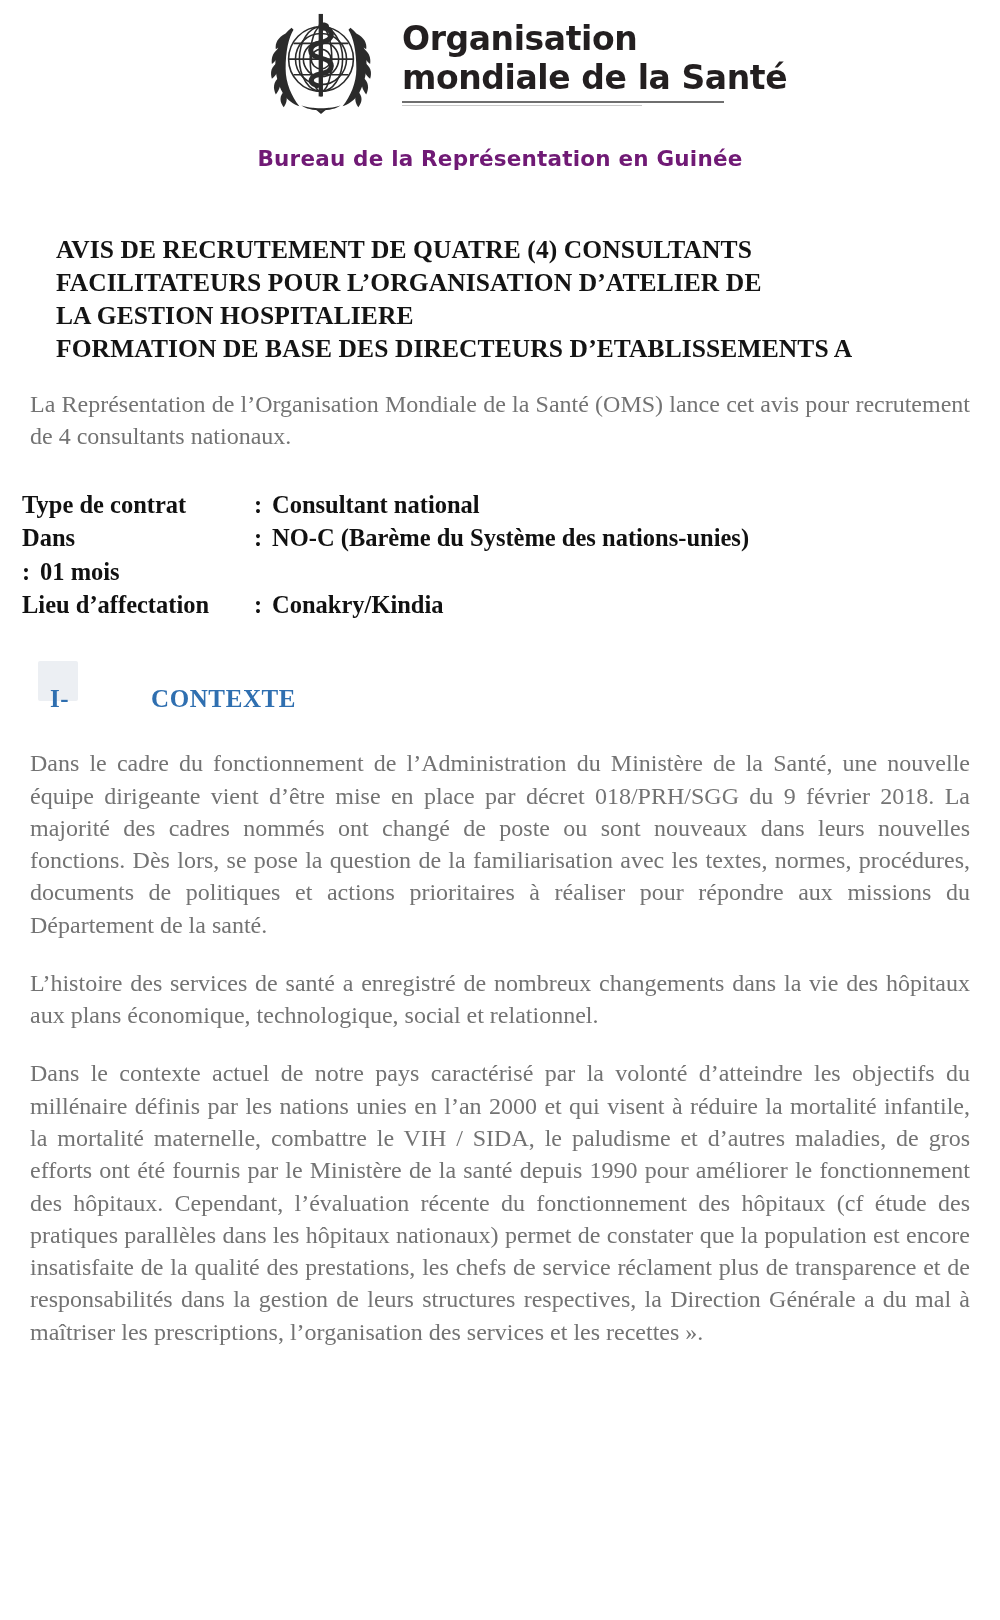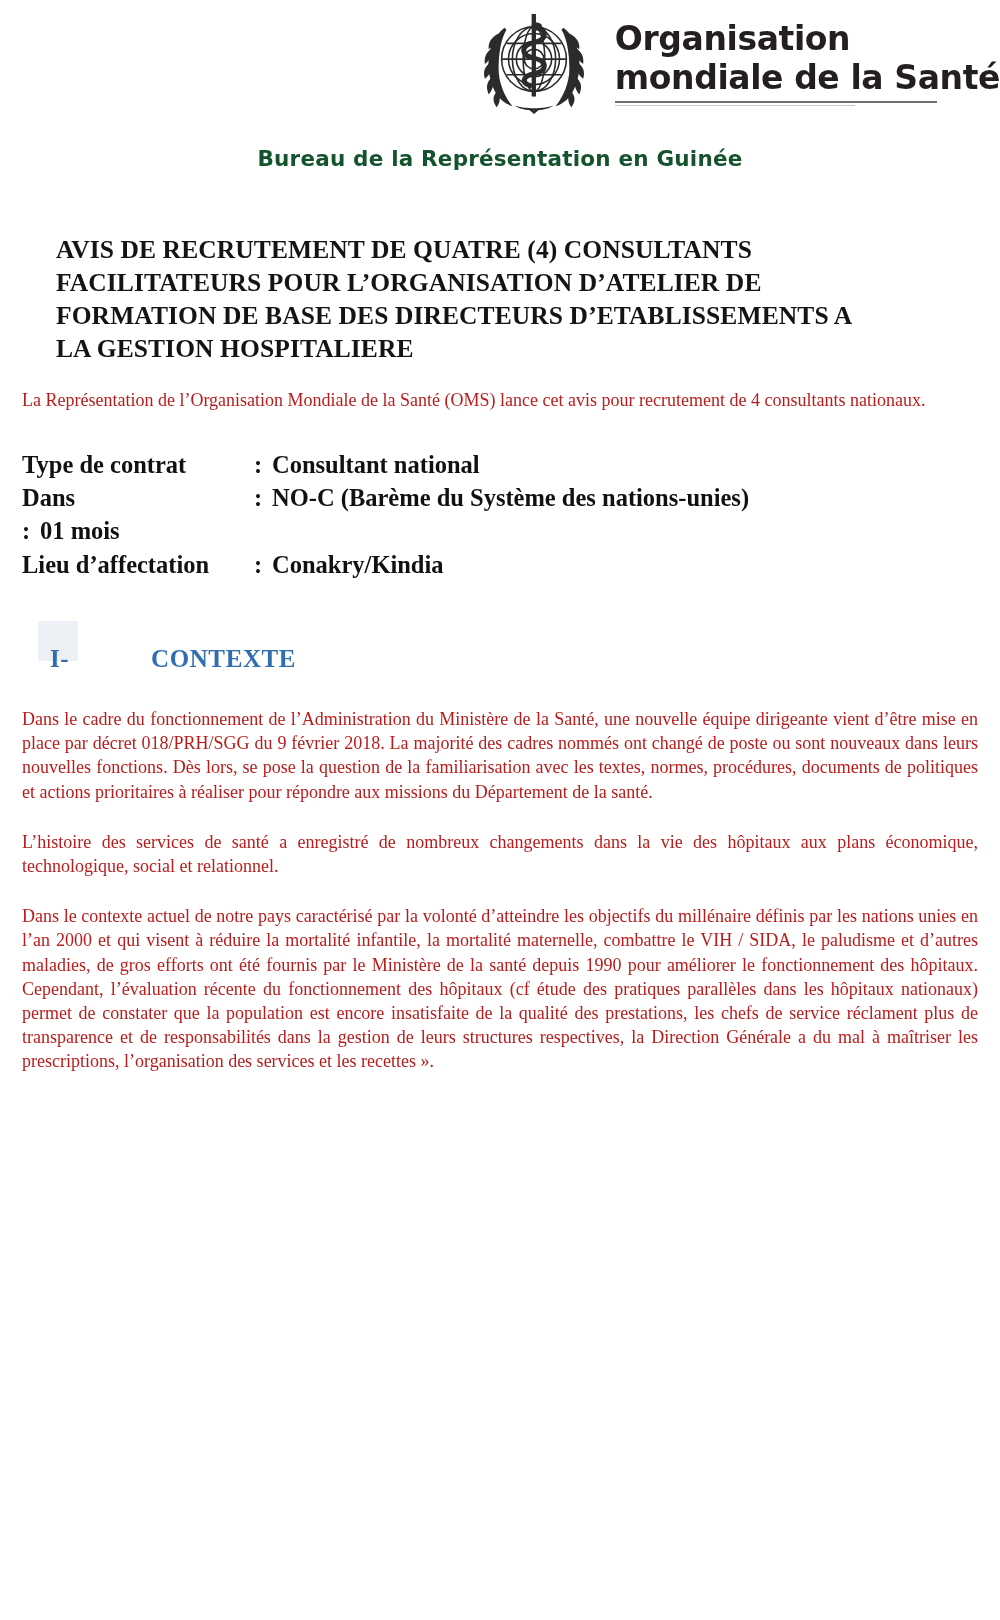--- a/index.html
+++ b/index.html
@@ -15,21 +15,21 @@
     overflow: hidden;
     font-family: "Liberation Serif", "DejaVu Serif", serif;
     color: #1a1a1a;
     -webkit-font-smoothing: antialiased;
   }
 
   
   .letterhead {
     display: flex;
     align-items: flex-start;
-    justify-content: flex-end;
+    justify-content: flex-start;
     padding: 8px 0 0 262px;
     height: 120px;
     box-sizing: border-box;
   }
   .who-emblem {
     width: 118px;
     height: 110px;
     flex: 0 0 auto;
     margin-top: 2px;
   }
@@ -60,46 +60,46 @@
     height: 1px;
     background: #c9c9c9;
   }
 
   .bureau-line {
     text-align: center;
     font-family: "DejaVu Sans", sans-serif;
     font-weight: bold;
     font-size: 21.5px;
     letter-spacing: 0.2px;
-    color: #14532d;
+    color: #701a75;
     margin-top: 26px;
   }
 
   
   .doc-title {
     margin: 62px 56px 0 56px;
     text-align: left;
     font-weight: bold;
     font-size: 25.5px;
     line-height: 1.30;
     letter-spacing: 0.1px;
     color: #141414;
   }
 
   
   .content {
     margin: 0 22px 0 22px;
   }
   .para {
-    font-size: 18px;
+    font-size: 24px;
     line-height: 1.345;
     text-align: justify;
     text-justify: inter-word;
-    color: #b91c1c;
-    margin: 0;
+    color: #737373;
+    margin: 8px;
   }
   .para.intro { margin-top: 22px; }
   .para.gap   { margin-top: 26px; }
 
   
   .details {
     margin: 36px 22px 0 22px;
     font-weight: bold;
     font-size: 24.5px;
     line-height: 1.36;
@@ -206,22 +206,22 @@
     <div class="wordmark-rule"></div>
     <div class="wordmark-rule-faint"></div>
   </div>
 </div>
 
 <div class="bureau-line">Bureau de la Représentation en Guinée</div>
 
 <div class="doc-title">
   <div>AVIS DE RECRUTEMENT DE QUATRE (4) CONSULTANTS</div>
   <div>FACILITATEURS POUR L’ORGANISATION D’ATELIER DE</div>
+  <div>LA GESTION HOSPITALIERE</div>
   <div>FORMATION DE BASE DES DIRECTEURS D’ETABLISSEMENTS A</div>
-  <div>LA GESTION HOSPITALIERE</div>
 </div>
 
 <div class="content">
   <p class="para intro">La Représentation de l’Organisation Mondiale de la Santé (OMS) lance cet avis pour recrutement de 4 consultants nationaux.</p>
 </div>
 
 <div class="details">
 
   <div class="detail-row">
     <span class="detail-label">Type de contrat</span>

